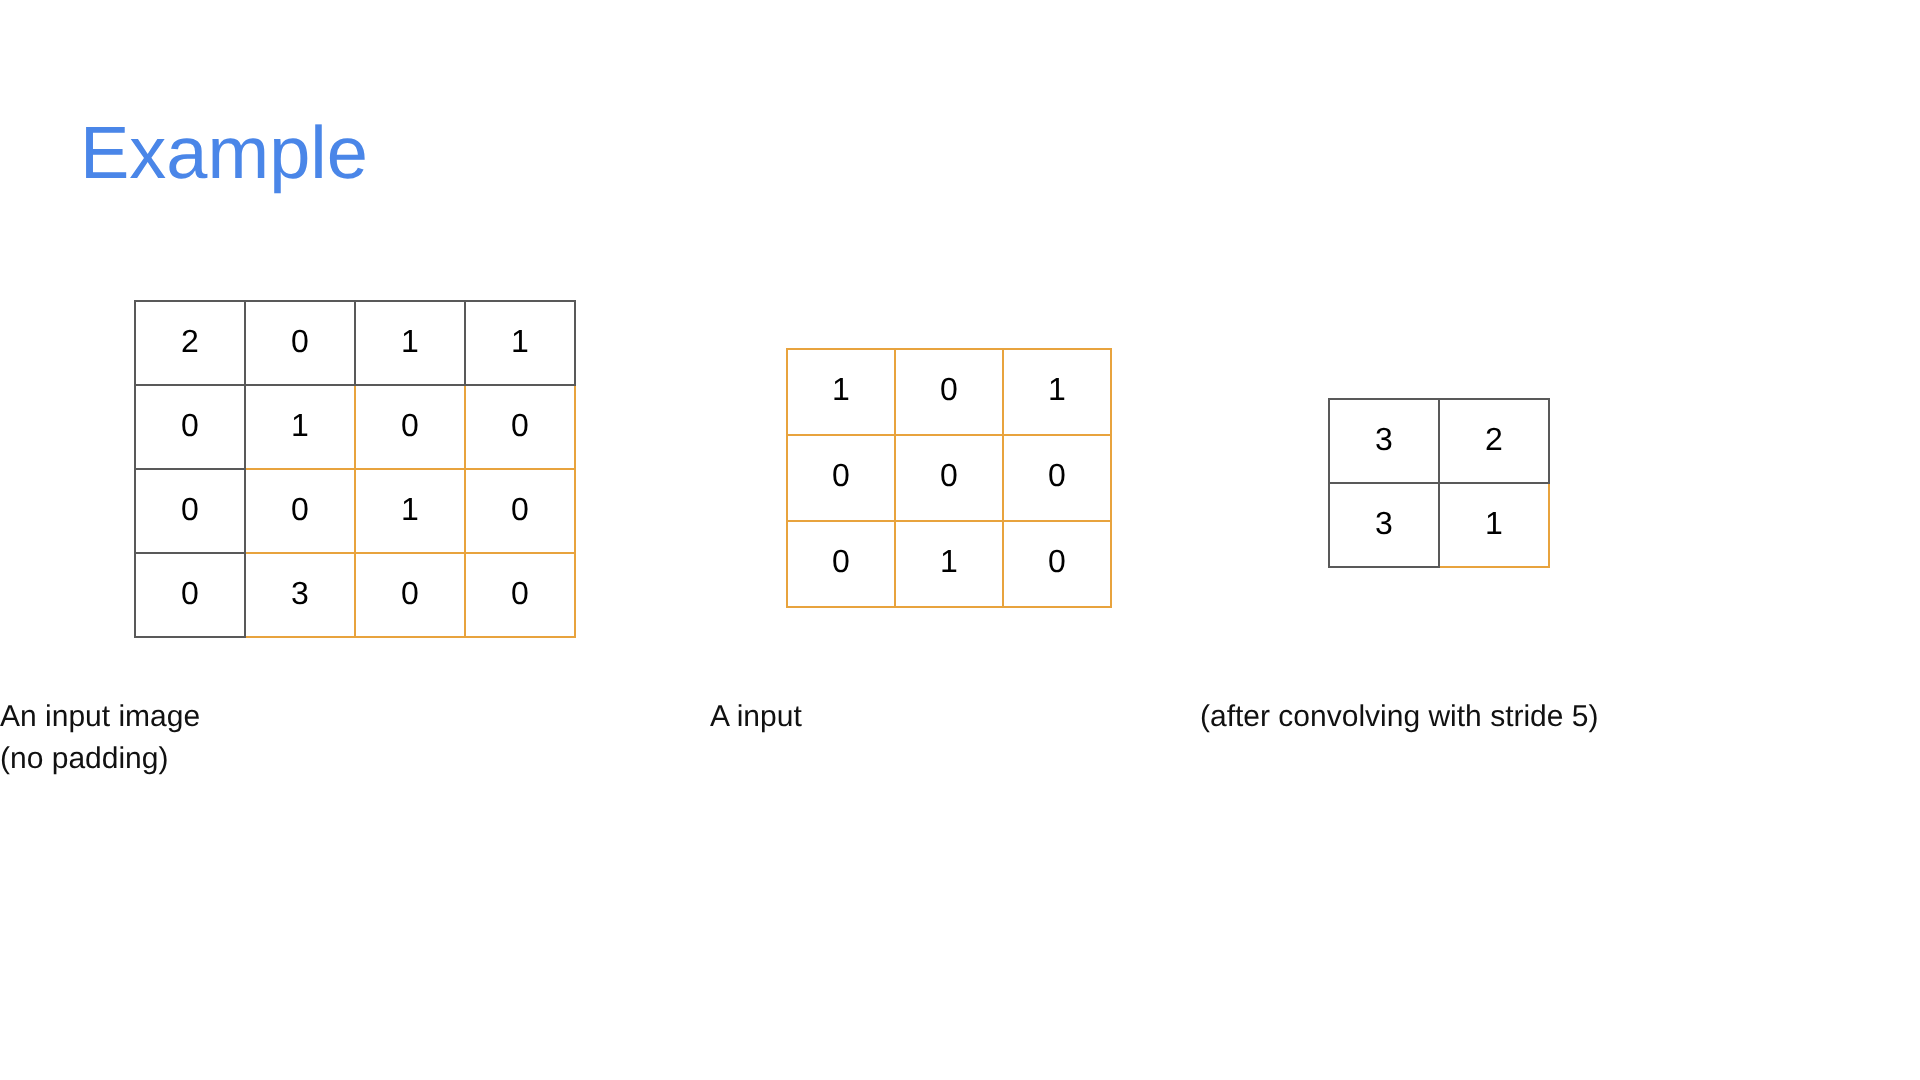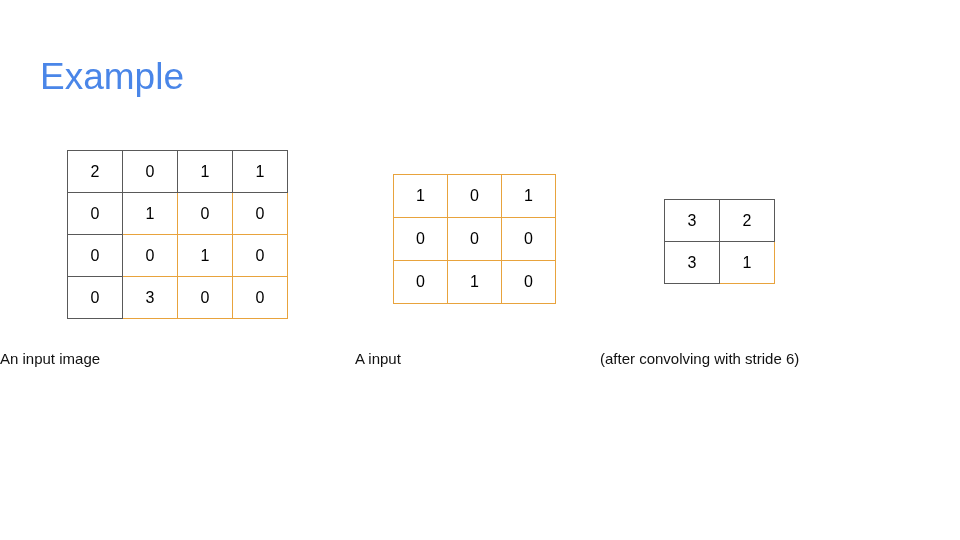--- a/index.html
+++ b/index.html
@@ -118,20 +118,21 @@
           <td>3</td>
           <td>0</td>
           <td>0</td>
         </tr>
       </tbody>
     </table>
   </div>
 
   <div class="caption" id="input-caption">
     <span class="cap-line">An input image</span>
+    <span class="cap-line">(no padding)</span>
   </div>
 
   <div class="figure" id="filter-figure">
     <table class="matrix" id="filter-matrix">
       <tbody>
         <tr>
           <td>1</td>
           <td>0</td>
           <td>1</td>
         </tr>
@@ -162,16 +163,16 @@
         </tr>
         <tr>
           <td class="dk-l dk-b dk-r">3</td>
           <td>1</td>
         </tr>
       </tbody>
     </table>
   </div>
 
   <div class="caption" id="output-caption">
-    <span class="cap-line">(after convolving with stride 6)</span>
+    <span class="cap-line">(after convolving with stride 5)</span>
   </div>
 
 </div>
 
 </body></html>

